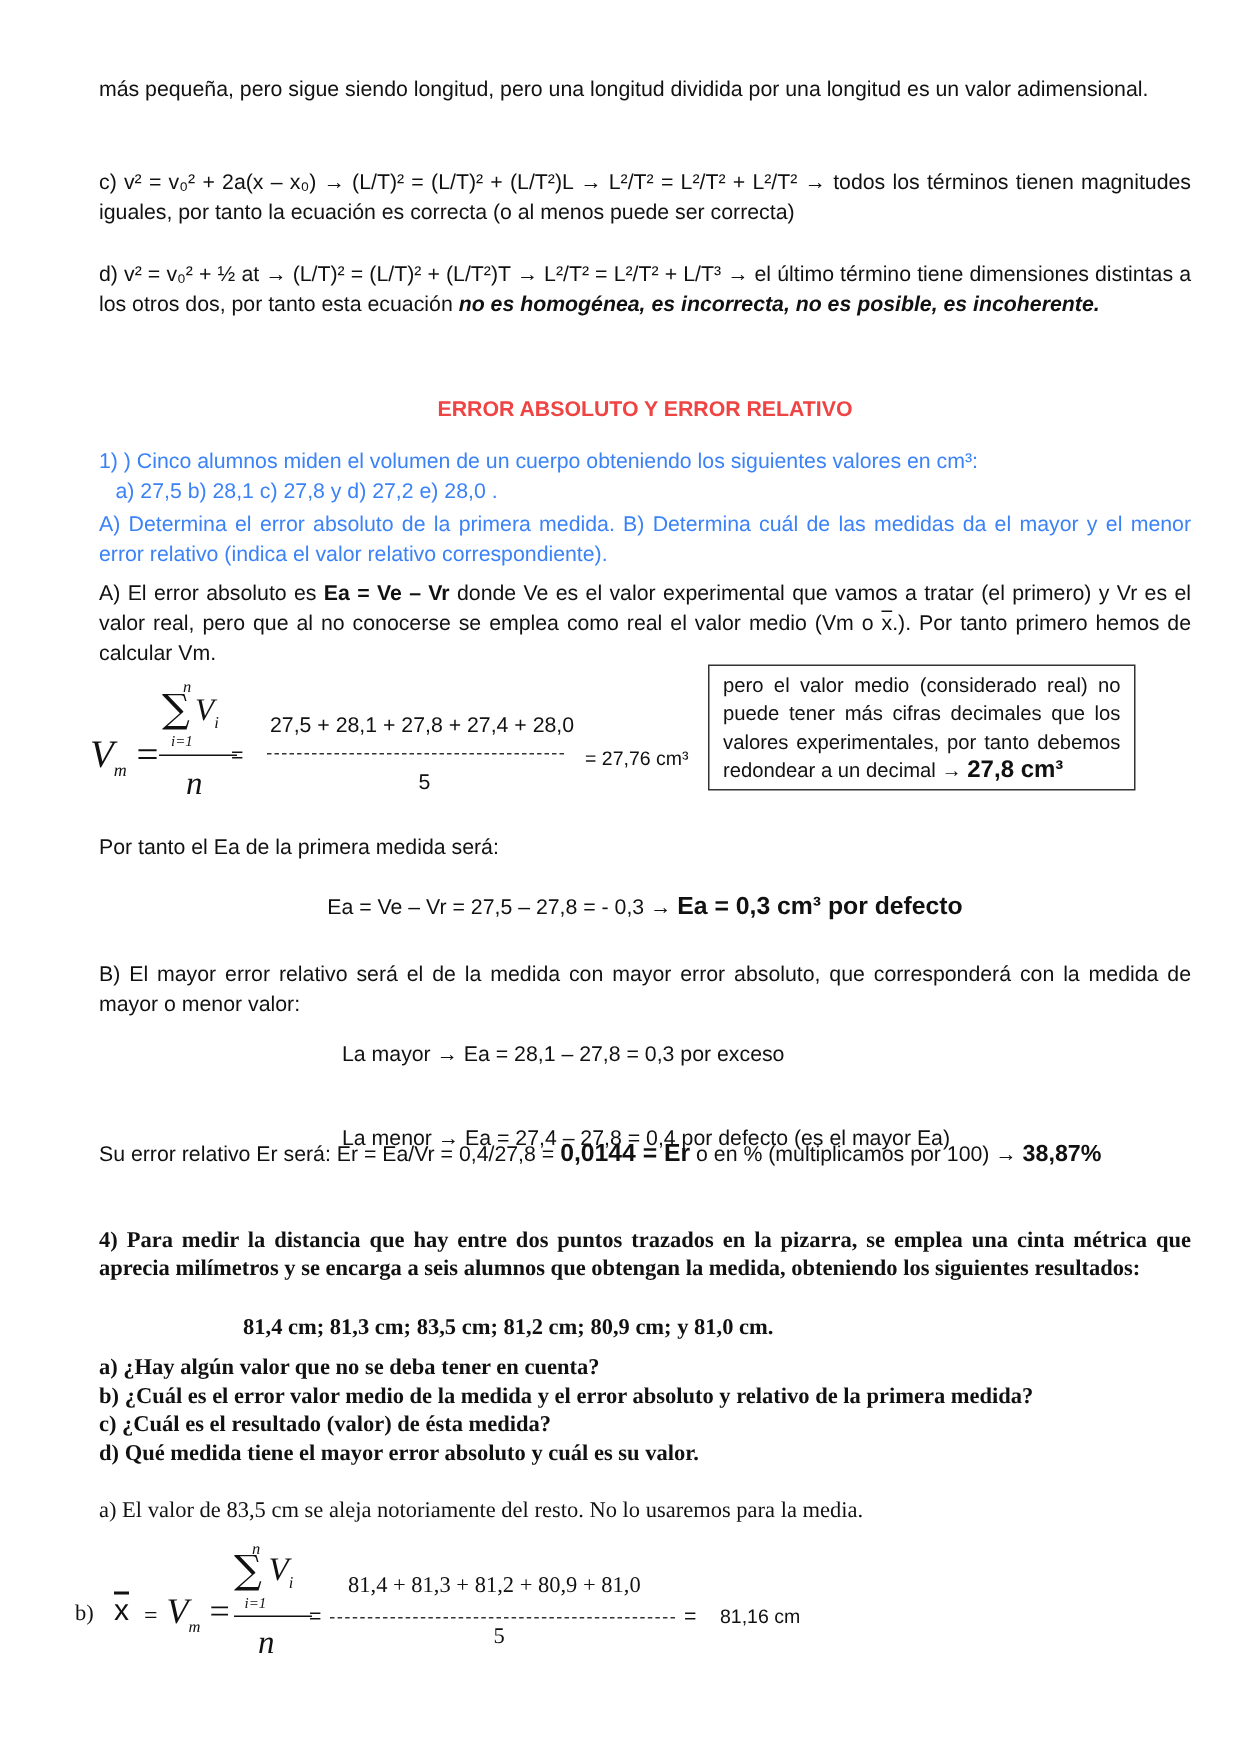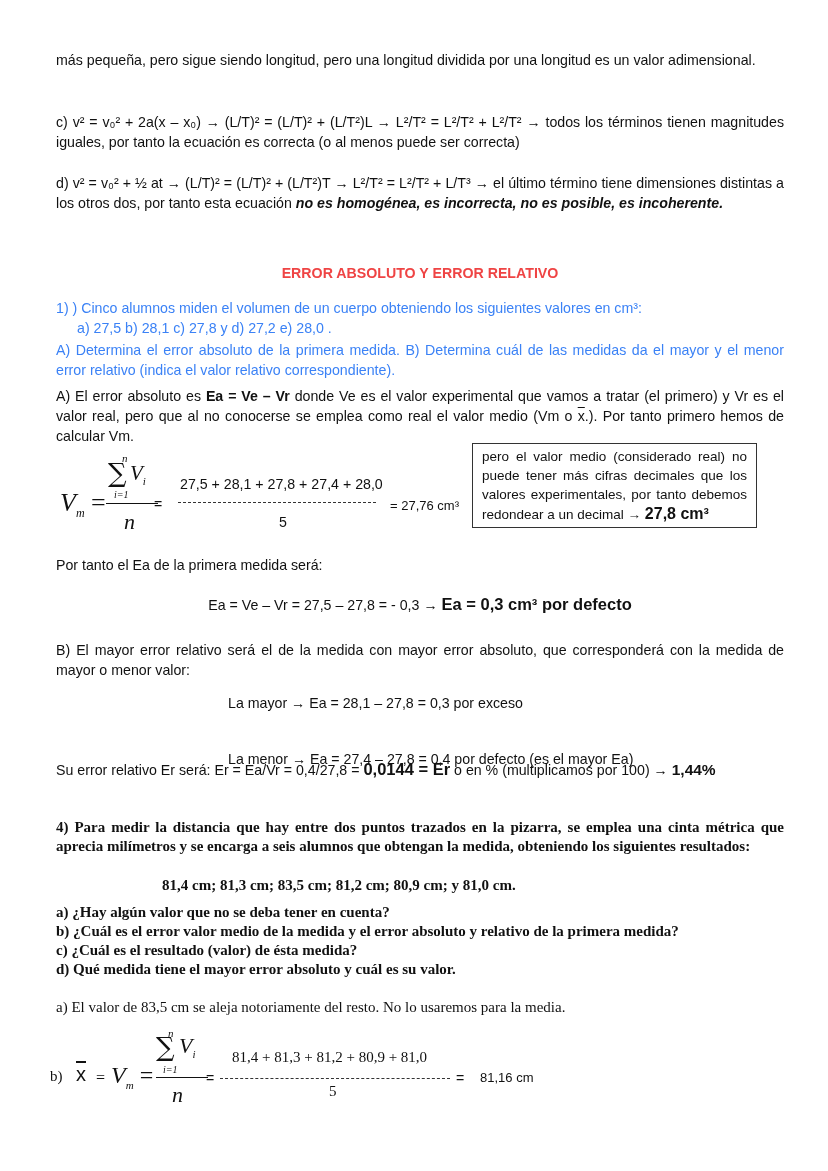--- a/index.html
+++ b/index.html
@@ -1,20 +1,20 @@
 <!DOCTYPE html>
 <html><head>
 <meta charset="utf-8">
 <style>
   html, body { margin:0; padding:0; background:#ffffff; }
   body { width:828px; height:1171px; position:relative; overflow:hidden; color:#111; }
   .page { position:absolute; left:50px; top:0; width:728px; }
   .sans { font-family:"Liberation Sans", sans-serif; font-size:14.2px; line-height:20px; }
   .serif { font-family:"Liberation Serif", serif; font-size:15px; line-height:19px; }
-  .p { position:absolute; left:6px; width:728px; text-align:justify; }
+  .p { position:absolute; left:16px; width:728px; text-align:justify; }
   .center { text-align:center; }
   .bi { font-weight:bold; font-style:italic; }
   .b { font-weight:bold; }
   .blue-h { color:#ef4444; font-weight:bold; }
   .navy { color:#3b82f6; font-weight:normal; }
   sub { font-size:9px; line-height:0; }
   .frac { position:absolute; }
   .box { position:absolute; border:1.5px solid #333; padding:3px 9px; width:265px; text-align:justify; }
   .big { font-size:16.5px; font-weight:bold; }
   .math { font-family:"Liberation Serif", serif; font-style:italic; }
@@ -69,21 +69,21 @@
   <div class="p sans" style="top:555px;">Por tanto el Ea de la primera medida será:</div>
   <div class="p sans center" style="top:594px;">
     <span>Ea = Ve – Vr  = 27,5 – 27,8 = - 0,3  → </span><span class="big">Ea = 0,3 cm³ por defecto</span>
   </div>
 
   <div class="p sans" style="top:640px;">B)  El mayor error relativo será el de la medida con mayor error absoluto, que corresponderá con la medida de mayor o menor valor:</div>
   <div class="p sans" style="top:693px; left:178px; width:550px;">La mayor → Ea = 28,1 – 27,8 = 0,3 por exceso</div>
   <div class="p sans" style="top:749px; left:178px; width:550px;">La menor → Ea = 27,4 – 27,8 = 0,4 por defecto  (es el mayor Ea)</div>
 
   <div class="p sans" style="top:759px; text-align:left;">
-    <span>Su error relativo Er será: Er = Ea/Vr = 0,4/27,8 = </span><span class="big">0,0144 = Er</span><span>  o en % (multiplicamos por 100) → </span><span class="b" style="font-size:15.5px;">1,44%</span>
+    <span>Su error relativo Er será: Er = Ea/Vr = 0,4/27,8 = </span><span class="big">0,0144 = Er</span><span>  o en % (multiplicamos por 100) → </span><span class="b" style="font-size:15.5px;">38,87%</span>
   </div>
 
   <div class="p serif b" style="top:818px;">4) Para medir la distancia que hay entre dos puntos trazados en la pizarra, se emplea una cinta métrica que aprecia milímetros y se encarga a seis alumnos que obtengan la medida, obteniendo los siguientes resultados:</div>
   <div class="p serif b" style="top:876px; left:112px; width:616px;">81,4 cm;  81,3 cm; 83,5 cm; 81,2 cm; 80,9 cm; y 81,0 cm.</div>
 
   <div class="p serif b" style="top:903px;">a) ¿Hay algún valor que no se deba tener en cuenta?</div>
   <div class="p serif b" style="top:922px;">b) ¿Cuál es el error valor medio de la medida y el error absoluto y relativo de la primera medida?</div>
   <div class="p serif b" style="top:941px;">c) ¿Cuál es el resultado (valor) de ésta medida?</div>
   <div class="p serif b" style="top:960px;">d) Qué medida tiene el mayor error absoluto y cuál es su valor.</div>
 

